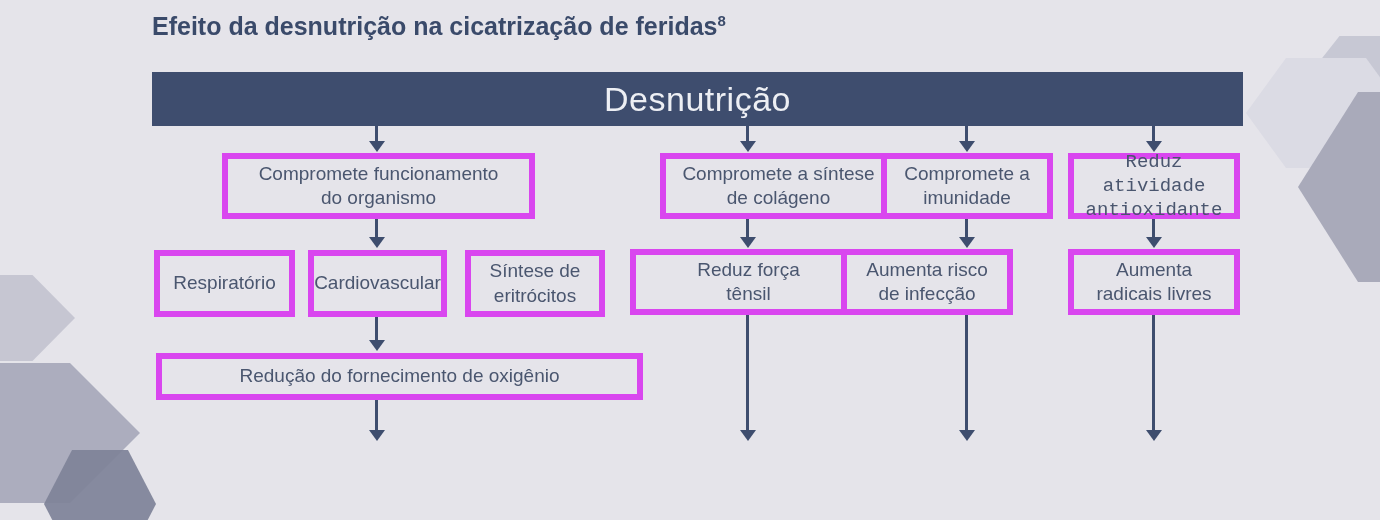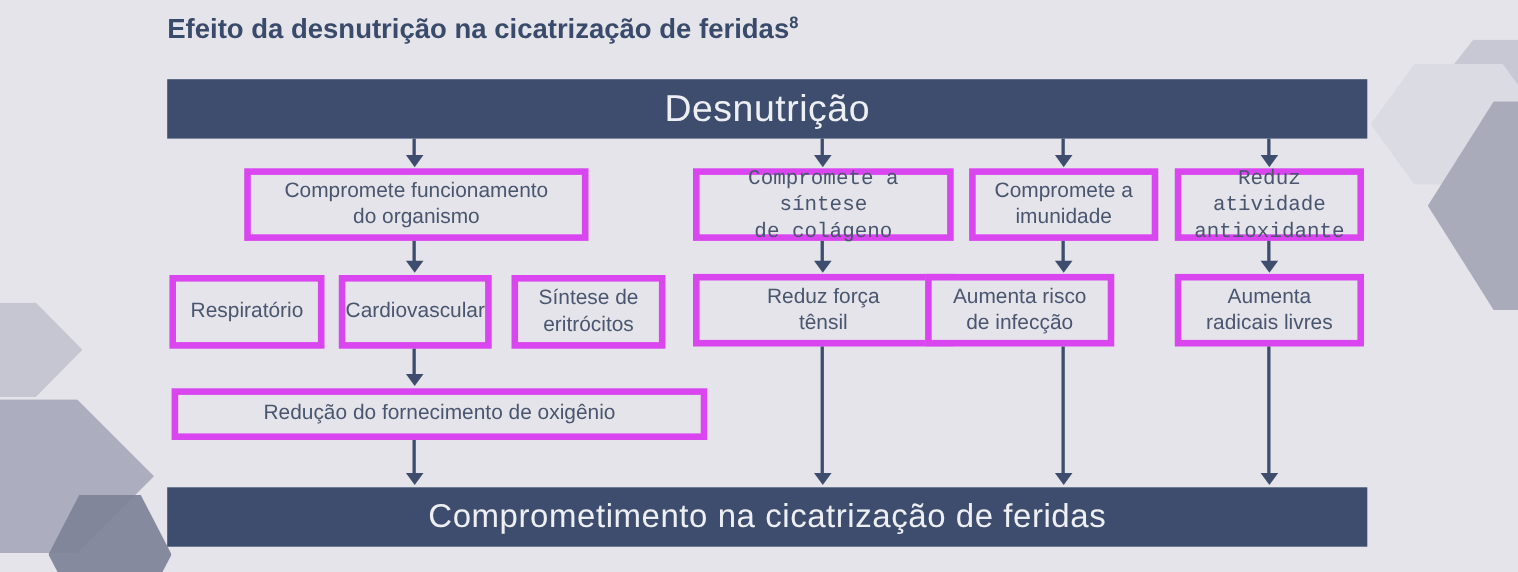--- a/index.html
+++ b/index.html
@@ -65,21 +65,21 @@
 
   <div class="banner banner-top">Desnutrição</div>
 
   <div class="arrow" style="left:375px;top:126px;height:16px;"></div>
   <div class="arrow" style="left:746px;top:126px;height:16px;"></div>
   <div class="arrow" style="left:965px;top:126px;height:16px;"></div>
   <div class="arrow" style="left:1152px;top:126px;height:16px;"></div>
 
   <div class="box" style="left:222px;top:153px;width:313px;height:66px;">Compromete funcionamento
 do organismo</div>
-  <div class="box" style="left:630px;top:153px;width:237px;height:66px;font-family:Liberation Mono, monospace;">Compromete a síntese
+  <div class="box" style="left:660px;top:153px;width:237px;height:66px;">Compromete a síntese
 de colágeno</div>
   <div class="box" style="left:881px;top:153px;width:172px;height:66px;">Compromete a
 imunidade</div>
   <div class="box" style="left:1068px;top:153px;width:172px;height:66px;font-family:Liberation Mono, monospace;">Reduz atividade
 antioxidante</div>
 
   <div class="arrow" style="left:375px;top:219px;height:19px;"></div>
   <div class="arrow" style="left:746px;top:219px;height:19px;"></div>
   <div class="arrow" style="left:965px;top:219px;height:19px;"></div>
   <div class="arrow" style="left:1152px;top:219px;height:19px;"></div>
@@ -97,15 +97,14 @@
 
   <div class="arrow" style="left:375px;top:317px;height:24px;"></div>
 
   <div class="box" style="left:156px;top:353px;width:487px;height:47px;">Redução do fornecimento de oxigênio</div>
 
   <div class="arrow" style="left:375px;top:400px;height:31px;"></div>
   <div class="arrow" style="left:746px;top:315px;height:116px;"></div>
   <div class="arrow" style="left:965px;top:315px;height:116px;"></div>
   <div class="arrow" style="left:1152px;top:315px;height:116px;"></div>
 
-  <div class="banner banner-bottom">Comprometimento na cicatrização de feridas</div>
 
 </div>
 
 </body></html>

